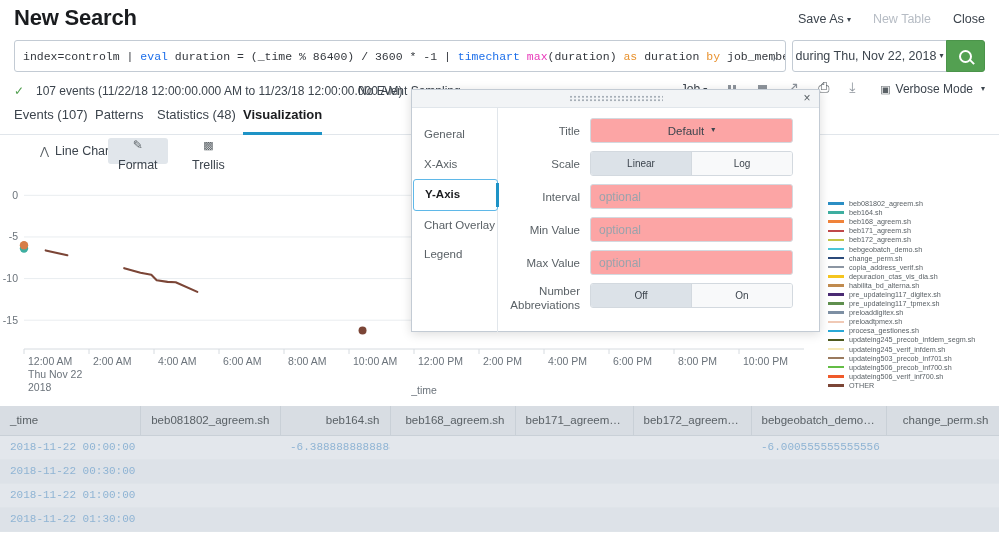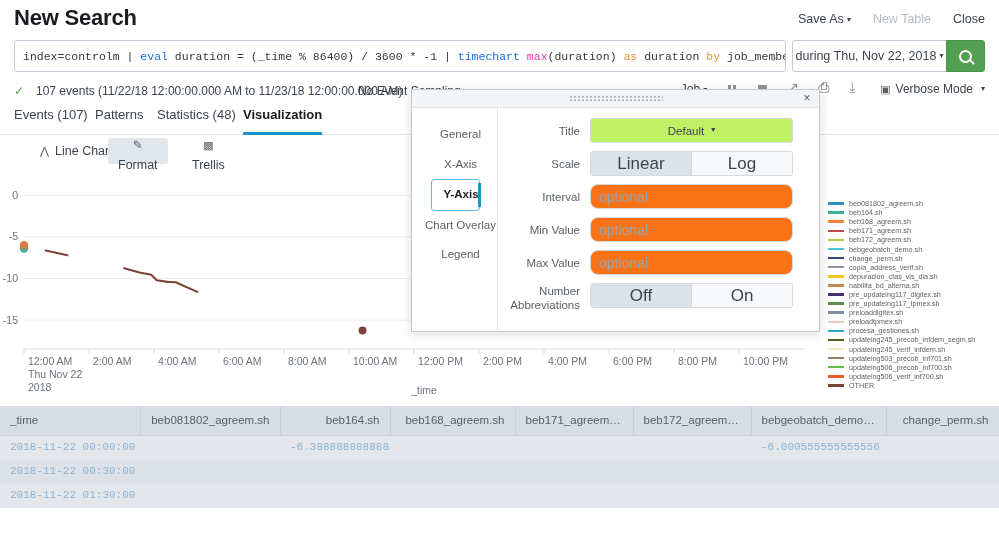--- a/index.html
+++ b/index.html
@@ -165,21 +165,21 @@
     background-size:4px 3.5px;
     opacity:0.85;
   }
   .modal-close {
     position:absolute; right:5px; top:1px; width:14px; height:14px;
     font-size:12px; line-height:14px; text-align:center; color:#5a6166; cursor:pointer;
   }
   .modal-body { display:flex; height:224px; }
   .modal-nav {
     width:86px; border-right:1px solid #e1e6eb; padding-top:12px;
-    display:flex; flex-direction:column; gap:0;align-items:center;
+    display:flex; flex-direction:column; gap:0;
   }
   .mnav {
     font-size:11.5px; color:#5a6166; padding:7px 0 7px 12px; cursor:pointer;
     position:relative; line-height:1.35;
   }
   .mnav.sel {
     color:#1a1c1f; font-weight:bold;
     border:1px solid #5fb8e8; border-radius:3px;
     margin:0 -1px 0 1px; padding-left:11px;
   }
@@ -189,35 +189,35 @@
   }
   .modal-fields { flex:1; padding:10px 26px 0 0; }
   .frow { display:flex; align-items:flex-start; margin-bottom:8px; }
   .flabel {
     width:92px; flex:0 0 92px; text-align:right; padding-right:10px;
     font-size:11.5px; color:#5a6166; line-height:14px; padding-top:6px;
   }
   .flabel.two { padding-top:1px; line-height:14px; }
   .fctl { flex:1; }
   .dropdown {
-    height:25px; border:1px solid #d3d9df; border-radius:3px; background:#bef264;
+    height:25px; border:1px solid #d3d9df; border-radius:3px; background:#fca5a5;
     display:flex; align-items:center; justify-content:center; gap:4px;
     font-size:11.5px; color:#3c444d; cursor:pointer;
   }
   .segmented { display:flex; height:25px; border:1px solid #d3d9df; border-radius:3px;
     overflow:hidden; }
   .seg {
     flex:1; display:flex; align-items:center; justify-content:center;
-    font-size:17px; color:#3c444d; cursor:pointer; background:#f8f9fa;
+    font-size:10px; color:#3c444d; cursor:pointer; background:#f8f9fa;
   }
   .seg.on { background:#dce2e8; }
   .seg + .seg { border-left:1px solid #d3d9df; }
   .txtin {
-    height:25px; width:100%; border:1px solid #d3d9df; border-radius:8px;
-    background:#f97316; padding:0 8px; font-size:14px; color:#3c444d;
+    height:25px; width:100%; border:1px solid #d3d9df; border-radius:3px;
+    background:#fca5a5; padding:0 8px; font-size:12px; color:#3c444d;
     font-family:"Liberation Sans", sans-serif;
   }
   .txtin::placeholder { color:#9aa3ac; }
 </style>
 </head>
 <body>
 
 <div id="app">
 
   <div class="topbar">
@@ -449,20 +449,30 @@
             <td class="first">2018-11-22 00:30:00</td>
             <td></td>
             <td></td>
             <td></td>
             <td></td>
             <td></td>
             <td></td>
             <td></td>
           </tr>
           <tr>
+            <td class="first">2018-11-22 01:00:00</td>
+            <td></td>
+            <td></td>
+            <td></td>
+            <td></td>
+            <td></td>
+            <td></td>
+            <td></td>
+          </tr>
+          <tr>
             <td class="first">2018-11-22 01:30:00</td>
             <td></td>
             <td></td>
             <td></td>
             <td></td>
             <td></td>
             <td></td>
             <td></td>
           </tr>
         </tbody>

